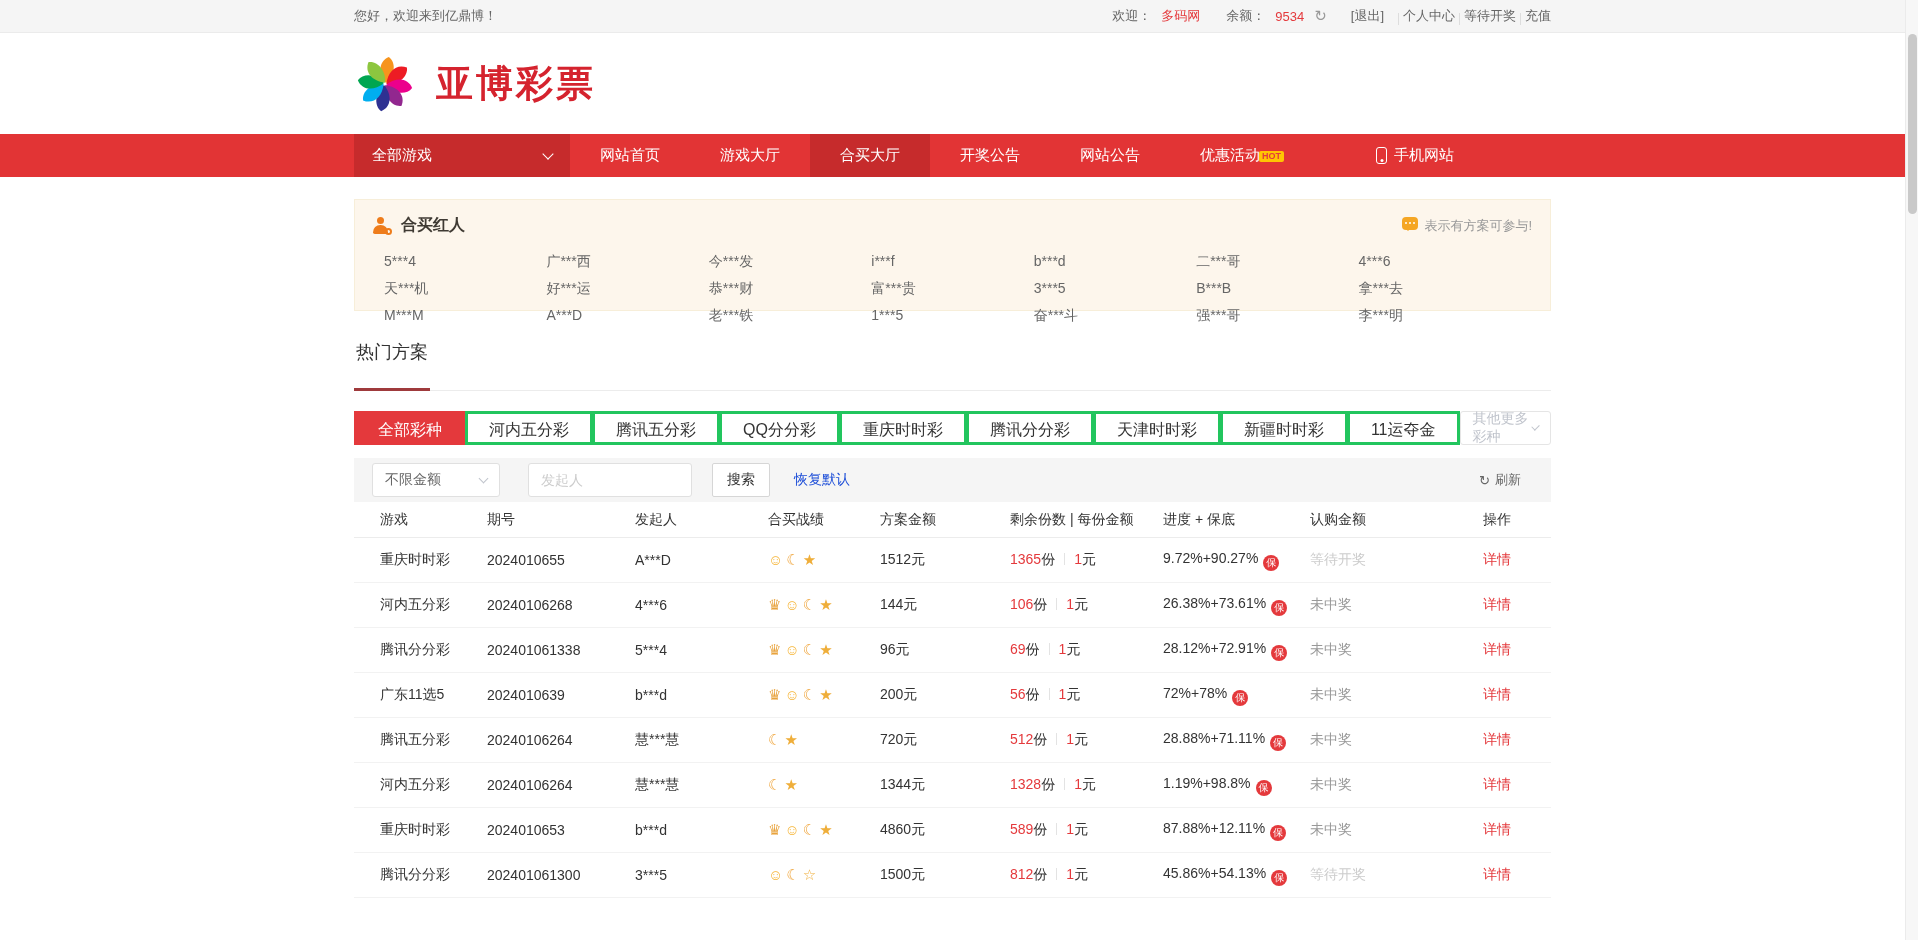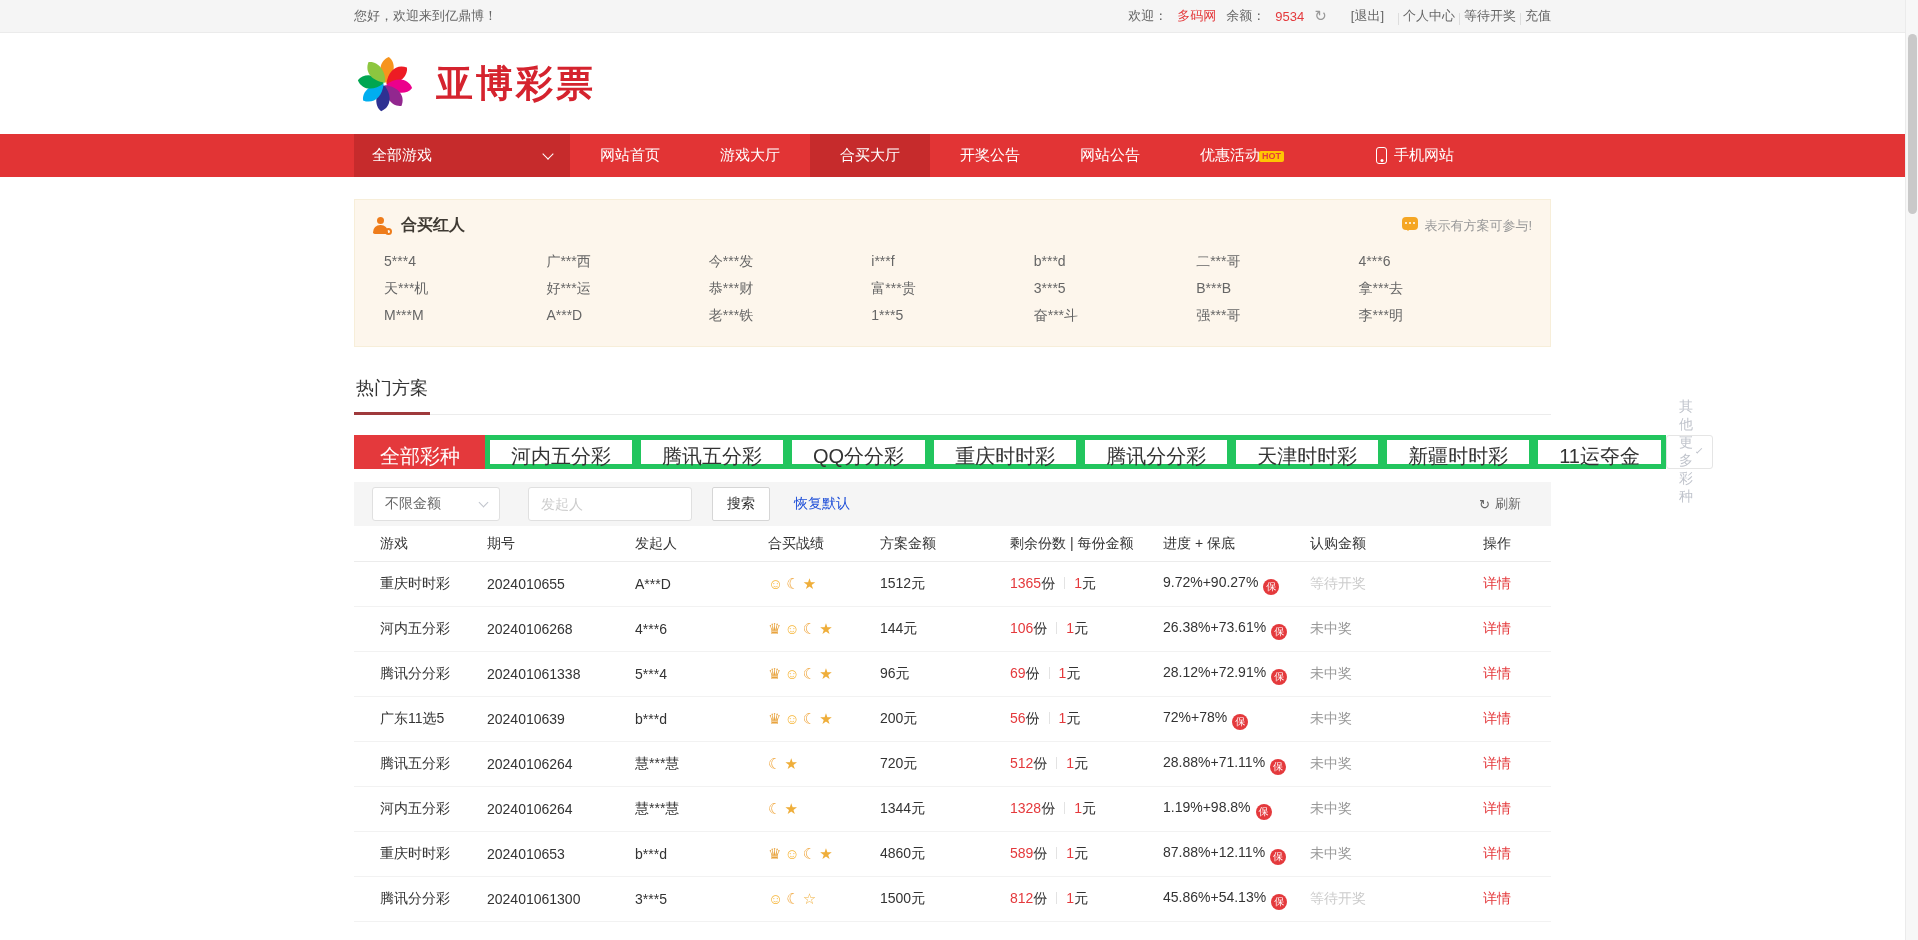--- a/index.html
+++ b/index.html
@@ -36,45 +36,45 @@
   .nav-item.active{background:#c62b2c}
   .nav-item.push-right{margin-left:56px}
   .hot-badge{position:absolute;top:17px;right:6px;background:#ffc402;color:#e4393c;font-size:9px;font-weight:bold;
     line-height:11px;padding:0 3px;border-radius:2px}
   .phone-icon{display:inline-block;width:11px;height:17px;border:1.5px solid #fff;border-radius:3px;
     position:relative;margin-right:7px}
   .phone-icon::after{content:"";position:absolute;left:50%;bottom:1px;transform:translateX(-50%);
     width:3px;height:3px;background:#fff;border-radius:50%}
 
   
-  .hot-card{margin-top:22px;background:#fdf6ec;border:1px solid #f7eed9;height:148px}
+  .hot-card{margin-top:22px;background:#fdf6ec;border:1px solid #f7eed9;height:112px}
   .hot-head{display:flex;justify-content:space-between;align-items:center;padding:15px 18px 6px}
   .hot-title{display:flex;align-items:center;gap:9px;font-size:16px;font-weight:bold;color:#3f3a33}
   .person-icon{position:relative;width:19px;height:18px}
   .person-icon::before{content:"";position:absolute;left:4px;top:0;width:7px;height:7px;background:#ee7c1b;border-radius:50%}
   .person-icon::after{content:"";position:absolute;left:0;top:8px;width:15px;height:9px;background:#ee7c1b;
     border-radius:8px 8px 2px 2px}
   .person-dot{position:absolute;right:0;bottom:0;width:7px;height:7px;border:2px solid #ee7c1b;border-radius:50%;background:#fdf6ec}
   .hot-note{display:flex;align-items:flex-start;gap:6px;font-size:13px;color:#999}
   .chat-icon{position:relative;width:16px;height:13px;background:#f5a623;border-radius:4px}
   .chat-icon::before{content:"";position:absolute;left:3px;top:5px;width:2px;height:2px;background:#fff;border-radius:50%;
     box-shadow:4px 0 0 #fff,8px 0 0 #fff}
   .chat-icon::after{content:"";position:absolute;left:3px;bottom:-4px;border:3px solid transparent;border-top-color:#f5a623}
   .names-grid{display:grid;grid-template-columns:repeat(7,1fr);padding:6px 29px 18px;row-gap:0}
   .hot-user{font-size:14px;color:#666;line-height:27px;cursor:pointer}
 
   
   .plans-card{margin-top:13px;background:#fff}
   .plans-head{border-bottom:1px solid #ececec}
-  .plans-title{display:inline-block;font-size:18px;color:#333;padding:16px 2px 12px;margin-bottom:-1px;
+  .plans-title{display:inline-block;font-size:18px;color:#333;padding:16px 2px 24px;margin-bottom:-1px;
     border-bottom:3px solid #9f3a3c}
 
   .tabs-row{display:flex;align-items:center;margin-top:20px}
-  .tab{height:34px;line-height:32px;padding:0 21px;background:#fff;border:5px solid #22c55e;margin-left:-1px;
-    font-size:20px;color:#333;cursor:pointer;white-space:nowrap}
+  .tab{height:34px;line-height:32px;padding:0 21px;background:#fff;border:3px solid #22c55e;margin-left:-1px;
+    font-size:16px;color:#333;cursor:pointer;white-space:nowrap}
   .tab:first-child{margin-left:0}
   .tab.active{background:#e4393c;border-color:#e4393c;color:#fff}
   .more-select{margin-left:auto;width:184px;height:34px;border:1px solid #e5e5e5;border-radius:3px;
     display:flex;align-items:center;justify-content:space-between;padding:0 12px;color:#c0c4cc;font-size:14px;cursor:pointer}
   .chev-gray{display:inline-block;width:7px;height:7px;border-right:1.5px solid #c0c4cc;border-bottom:1.5px solid #c0c4cc;
     transform:rotate(45deg);margin-top:-3px}
 
   .filter-band{margin-top:13px;height:44px;background:#f5f5f5;display:flex;align-items:center;padding:0 30px 0 18px}
   .amt-select{width:128px;height:34px;background:#fff;border:1px solid #e0e0e0;border-radius:3px;
     display:flex;align-items:center;justify-content:space-between;padding:0 12px;color:#666;cursor:pointer}
@@ -112,21 +112,21 @@
 <body>
 
 <div class="page">
 
   <div class="topbar">
     <div class="container">
       <span>您好，欢迎来到亿鼎博！</span>
       <span class="topbar-right">
         <span>欢迎：</span>
         <span class="red">多码网</span>
-        <span style="margin-left:0">余额：</span>
+        <span style="margin-left:16px">余额：</span>
         <span class="red">9534</span>
         <span class="refresh-glyph">↻</span>
         <span class="top-link" style="margin-left:14px">[退出]</span>
         <span id="topbar-menu" style="display:flex;align-items:flex-end;gap:0">
             <span class="sep"></span>
             <span class="top-link">个人中心</span>
             <span class="sep"></span>
             <span class="top-link">等待开奖</span>
             <span class="sep"></span>
             <span class="top-link">充值</span>

